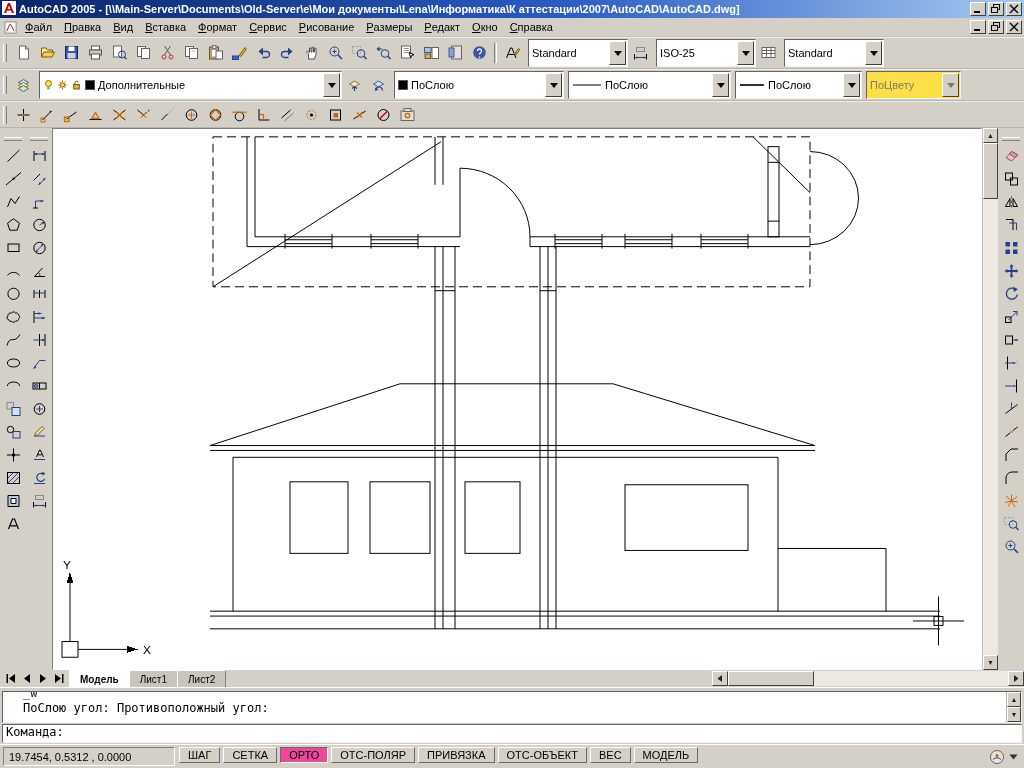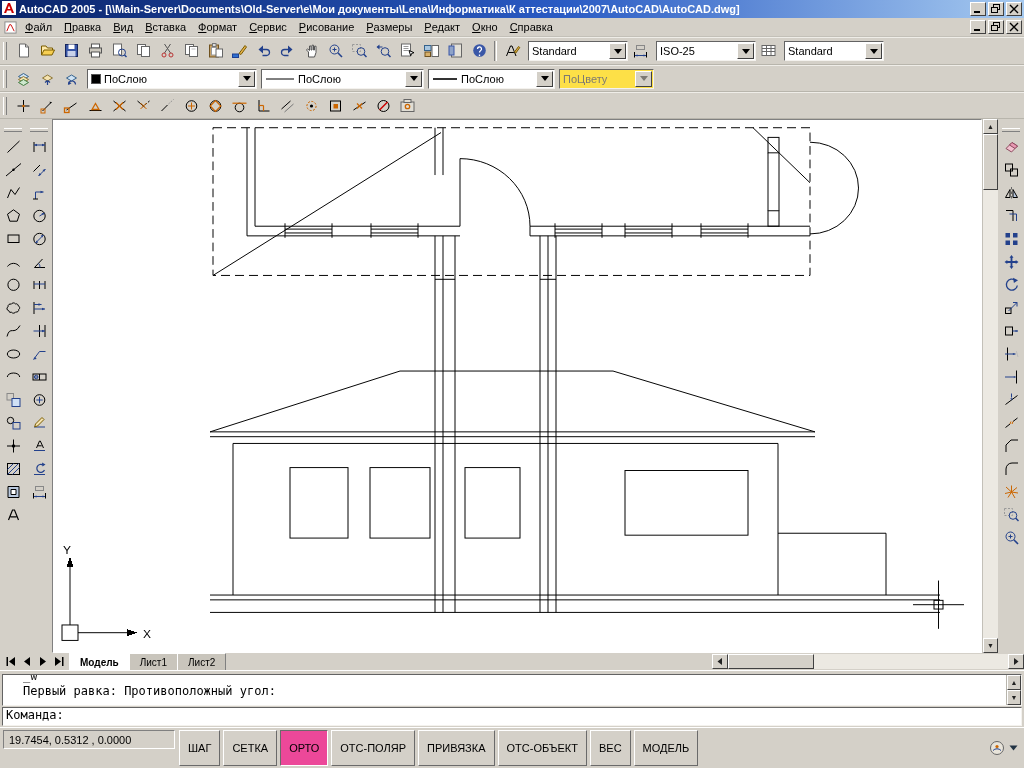--- a/index.html
+++ b/index.html
@@ -23,21 +23,21 @@
   
   .toolbar-row{display:flex;align-items:center;background:#d4d0c8;padding:1px 2px;border-top:1px solid #efede8;border-bottom:1px solid #b8b5ac}
   .tb1{flex:0 0 28px}.tb2{flex:0 0 25px}.tb3{flex:0 0 27px}
   .handle{width:4px;height:18px;border-left:1px solid #fff;border-right:1px solid #808080;margin:0 4px 0 1px}
   .vhandle{height:4px;width:18px;border-top:1px solid #fff;border-bottom:1px solid #808080;margin:1px 0 3px}
   .strip{display:flex;align-items:center}
   .strip.v{flex-direction:column}
   .tbtn{width:24px;height:23px;display:flex;align-items:center;justify-content:center;border:1px solid transparent}
   .sep{width:3px;height:20px;margin:0 3px;border-left:1px solid #808080;border-right:1px solid #fff}
 
-  .combo{height:20px;display:flex;align-items:center;background:#fff;border:1px solid;border-color:#636363 #f4f2ee #f4f2ee #636363;margin-left:4px}
+  .combo{height:28px;display:flex;align-items:center;background:#fff;border:1px solid;border-color:#636363 #f4f2ee #f4f2ee #636363;margin-left:4px}
   .combo .cval{flex:1;padding:0 3px;white-space:nowrap;overflow:hidden;display:flex;align-items:center;gap:3px}
   .combo .cbtn{width:17px;align-self:stretch;margin:1px;background:#d4d0c8;border:1px solid;border-color:#fff #404040 #404040 #fff;display:flex;align-items:center;justify-content:center}
   .combo.disabled{background:#fde047;color:#7d7a73}
   .w-style{width:100px}.w-layer{width:303px}.w-color{width:170px}.w-lt{width:163px}.w-lw{width:127px}.w-ps{width:95px}
 
   
   .main{flex:1;display:flex;min-height:0}
   .side-tools{flex:0 0 52px;display:flex;align-items:flex-start;padding-top:8px}
   .vstrip{width:26px;display:flex;flex-direction:column;align-items:center}
   .canvas{flex:1;position:relative;background:#fff;border:1px solid;border-color:#808080 #fff #fff #808080;overflow:hidden}
@@ -63,21 +63,21 @@
   .cmd-history{flex:1;display:flex;background:#fff;border:1px solid;border-color:#636363 #f4f2ee #f4f2ee #636363;overflow:hidden}
   .cmd-lines{flex:1;font-family:"DejaVu Sans Mono","Liberation Mono",monospace;font-size:12px;line-height:15px;padding:0 20px;overflow:hidden}
   .cmd-line.first{margin-top:-6px;color:#222}
   .cmd-scroll{width:15px;display:flex;flex-direction:column;background:#ece9e2;border-left:1px solid #b8b5ac}
   .cmd-input{height:19px;margin-top:1px;background:#fff;border:1px solid;border-color:#636363 #f4f2ee #f4f2ee #636363;font-family:"DejaVu Sans Mono","Liberation Mono",monospace;font-size:12px;display:flex;padding:0 3px}
 
   
   .statusbar{flex:0 0 24px;display:flex;gap:4px;padding:2px 3px;border-top:1px solid #fff}
   .coords{width:172px;height:19px;border:1px solid;border-color:#808080 #fff #fff #808080;display:flex;align-items:center;padding:0 5px}
   .stoggles{display:flex;gap:3px}
-  .sbtn{height:36px;padding:0 8px;display:flex;align-items:center;background:#d4d0c8;border:1px solid;border-color:#fff #6a6a6a #6a6a6a #fff}
+  .sbtn{height:16px;padding:0 8px;display:flex;align-items:center;background:#d4d0c8;border:1px solid;border-color:#fff #6a6a6a #6a6a6a #fff}
   .sbtn.pressed{border-color:#6a6a6a #fff #fff #6a6a6a;background:#ec4899}
   .tray{margin-left:auto;display:flex;align-items:center;gap:4px;padding-right:3px}
 </style>
 </head>
 <body>
 
 <div class="app">
 
   <div class="titlebar">
     <span><svg width="14" height="14" viewBox="0 0 14 14">
@@ -346,20 +346,45 @@
     <span class="handle"></span>
     <span class="strip">
         <div class="tbtn">
           <svg width="17" height="16" viewBox="0 0 16 16">
             <path d="M3 5.5 L8 2.5 l5 3 -5 3 z" fill="#cfe3f5" stroke="#35628c"></path>
             <path d="M3 8.5 L8 5.5 l5 3 -5 3 z" fill="#f5e3b0" stroke="#8c7535"></path>
             <path d="M3 11.5 L8 8.5 l5 3 -5 3 z" fill="#cfe8cf" stroke="#3f7a3f"></path>
           </svg>
         </div>
       </span>
+    <span class="combo w-layer">
+      <span class="cval">
+        <svg width="11" height="12" viewBox="0 0 10 12">
+            <circle cx="5" cy="4.5" r="3" fill="#ffe24a" stroke="#8a7500"></circle>
+            <rect x="3.8" y="7.8" width="2.4" height="2.6" fill="#9a9a9a"></rect>
+          </svg>
+        <svg width="11" height="12" viewBox="0 0 10 12">
+            <circle cx="5" cy="6" r="2.2" fill="#ffd24a" stroke="#a86e00"></circle>
+            <path d="M5 1.5 v2 M5 8.5 v2 M0.8 6 h2 M7.2 6 h2 M2 3 l1.4 1.4 M6.6 7.6 L8 9 M8 3 L6.6 4.4 M3.4 7.6 L2 9" stroke="#a86e00"></path>
+          </svg>
+        <svg width="11" height="12" viewBox="0 0 10 12">
+            <rect x="2.2" y="5.5" width="5.6" height="4.5" fill="#d9b24a" stroke="#7a5c00"></rect>
+            <path d="M3.4 5.5 V3.8 a1.6 1.6 0 0 1 3.2 0" fill="none" stroke="#7a5c00"></path>
+          </svg>
+        <svg width="10" height="10" viewBox="0 0 10 10">
+            <rect x="0.5" y="0.5" width="9" height="9" fill="#000" stroke="#555"></rect>
+          </svg>
+        <span>Дополнительные</span>
+      </span>
+      <span class="cbtn">
+          <svg width="8" height="5" viewBox="0 0 8 5">
+            <path d="M0 0 h8 L4 5 z" fill="#000"></path>
+          </svg>
+        </span>
+    </span>
     <span class="strip">
         <div class="tbtn">
           <svg width="17" height="16" viewBox="0 0 16 16">
             <path d="M3 7 L8 4 l5 3 -5 3 z" fill="#f5e3b0" stroke="#8c7535"></path>
             <path d="M8 14 V9.5 M8 9.5 l-2.5 2 M8 9.5 l2.5 2" fill="none" stroke="#23418c" stroke-width="1.2"></path>
           </svg>
         </div>
         <div class="tbtn">
           <svg width="17" height="16" viewBox="0 0 16 16">
             <path d="M3 7 L8 4 l5 3 -5 3 z" fill="#cfe3f5" stroke="#35628c"></path>
@@ -1026,21 +1051,21 @@
             <path d="M1 0 v7 L5.5 3.5 z" fill="#222"></path>
           </svg>
         </span>
     </span>
   </div>
 
   <div class="cmdwin">
     <div class="cmd-history">
       <div class="cmd-lines">
         <div class="cmd-line first">_w</div>
-        <div class="cmd-line">Первый равка:  Противоположный угол:</div>
+        <div class="cmd-line">ПоСлою угол:  Противоположный угол:</div>
       </div>
       <div class="cmd-scroll">
         <span class="sq">▲</span>
         <span class="fill"></span>
         <span class="sq">▼</span>
       </div>
     </div>
     <div class="cmd-input">
       <span>Команда:</span>
     </div>

